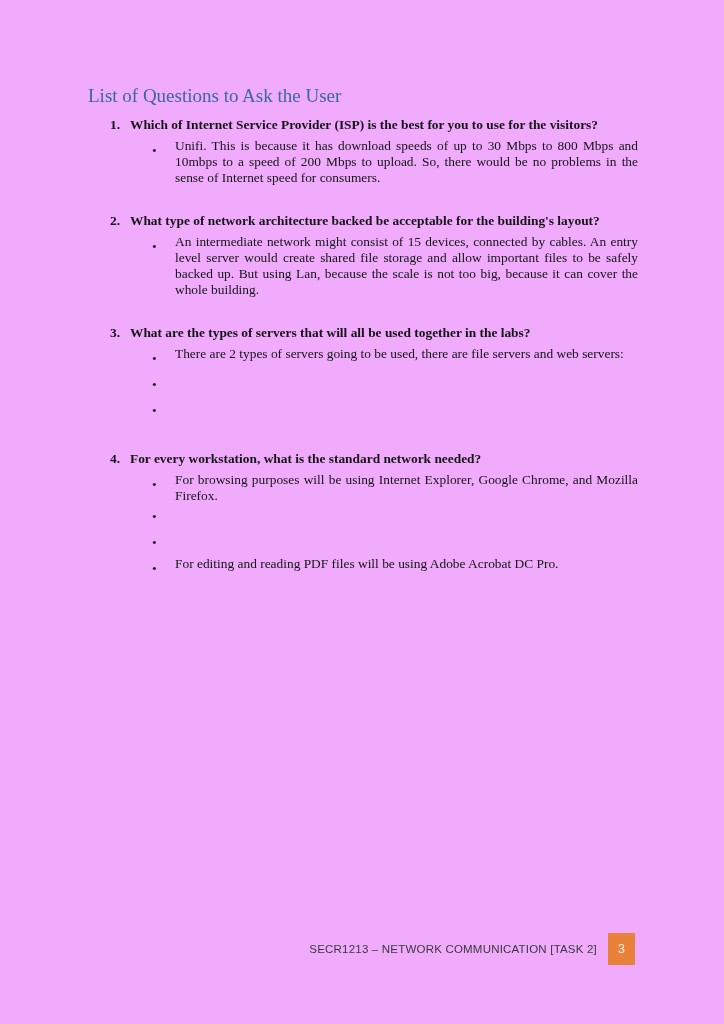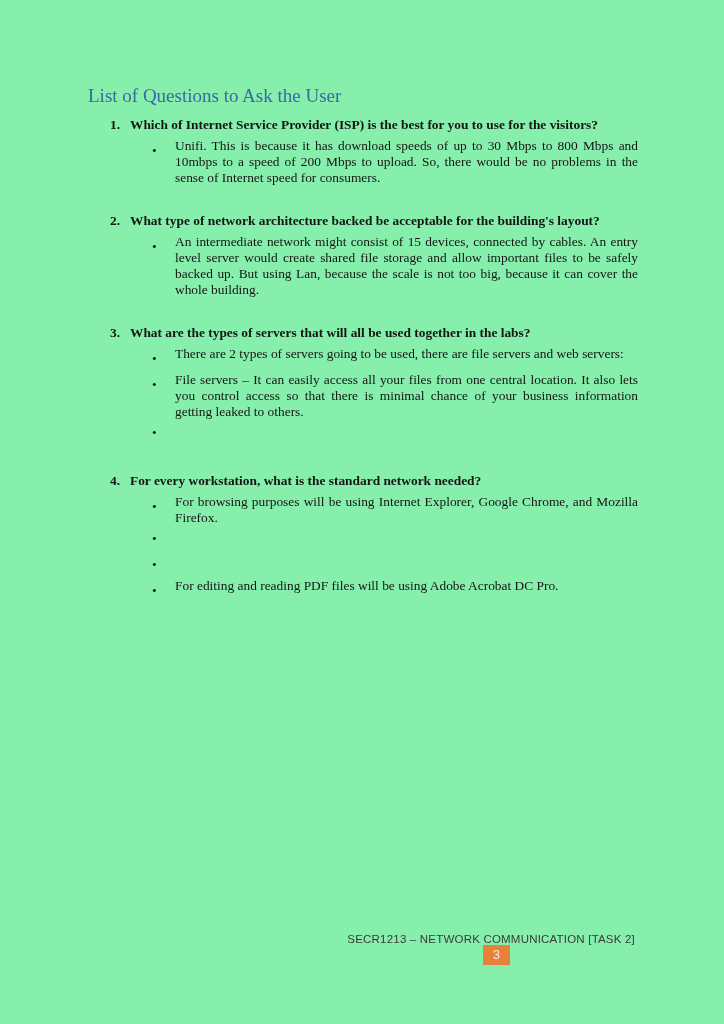--- a/index.html
+++ b/index.html
@@ -1,20 +1,20 @@
 <!DOCTYPE html>
 <html style="--title_blue: #3C66A4; --accent_orange: #E8813A; --page_number_text: #FAEFE1; --footer_text: #3A3A3A;"><head>
 <meta charset="utf-8">
 <style>
   html, body { margin: 0; padding: 0; background: #ffffff; }
   .page {
     position: relative;
     width: 724px;
     height: 1024px;
-    background: #86efac;
+    background: #f0abfc;
     font-family: "Liberation Serif", serif;
     color: #141414;
     overflow: hidden;
   }
   .title {
     margin: 84px 86px 4px 88px;
     font-size: 19px;
     font-weight: 400;
     line-height: 24px;
     color: var(--title_blue, #3C66A4);
@@ -52,21 +52,20 @@
     position: absolute;
     top: 933px;
     right: 89px;
     height: 32px;
     display: flex;
     align-items: center;
     font-family: "Liberation Sans", sans-serif;
     font-size: 11.5px;
     letter-spacing: 0.2px;
     color: var(--footer_text, #3A3A3A);
-    flex-direction: column;
   }
   .pagenum {
     width: 27px;
     height: 32px;
     margin-left: 11px;
     background: var(--accent_orange, #E8813A);
     color: var(--page_number_text, #FAEFE1);
     display: flex;
     align-items: center;
     justify-content: center;
@@ -112,21 +111,20 @@
       <span class="qtext">What are the types of servers that will all be used together in the labs?</span>
     </div>
     <ul class="bullets">
   <li class="bullet">
     <span class="dot">•</span>
     <span class="btext">There are 2 types of servers going to be used, there are file servers and web servers:</span>
   </li>
 
   <li class="bullet">
     <span class="dot">•</span>
-    <span class="btext">File servers – It can easily access all your files from one central location. It also lets you control access so that there is minimal chance of your business information getting leaked to others.</span>
   </li>
 
   <li class="bullet">
     <span class="dot">•</span>
   </li>
 </ul>
   </li>
 
   <li class="question">
     <div class="qhead">

